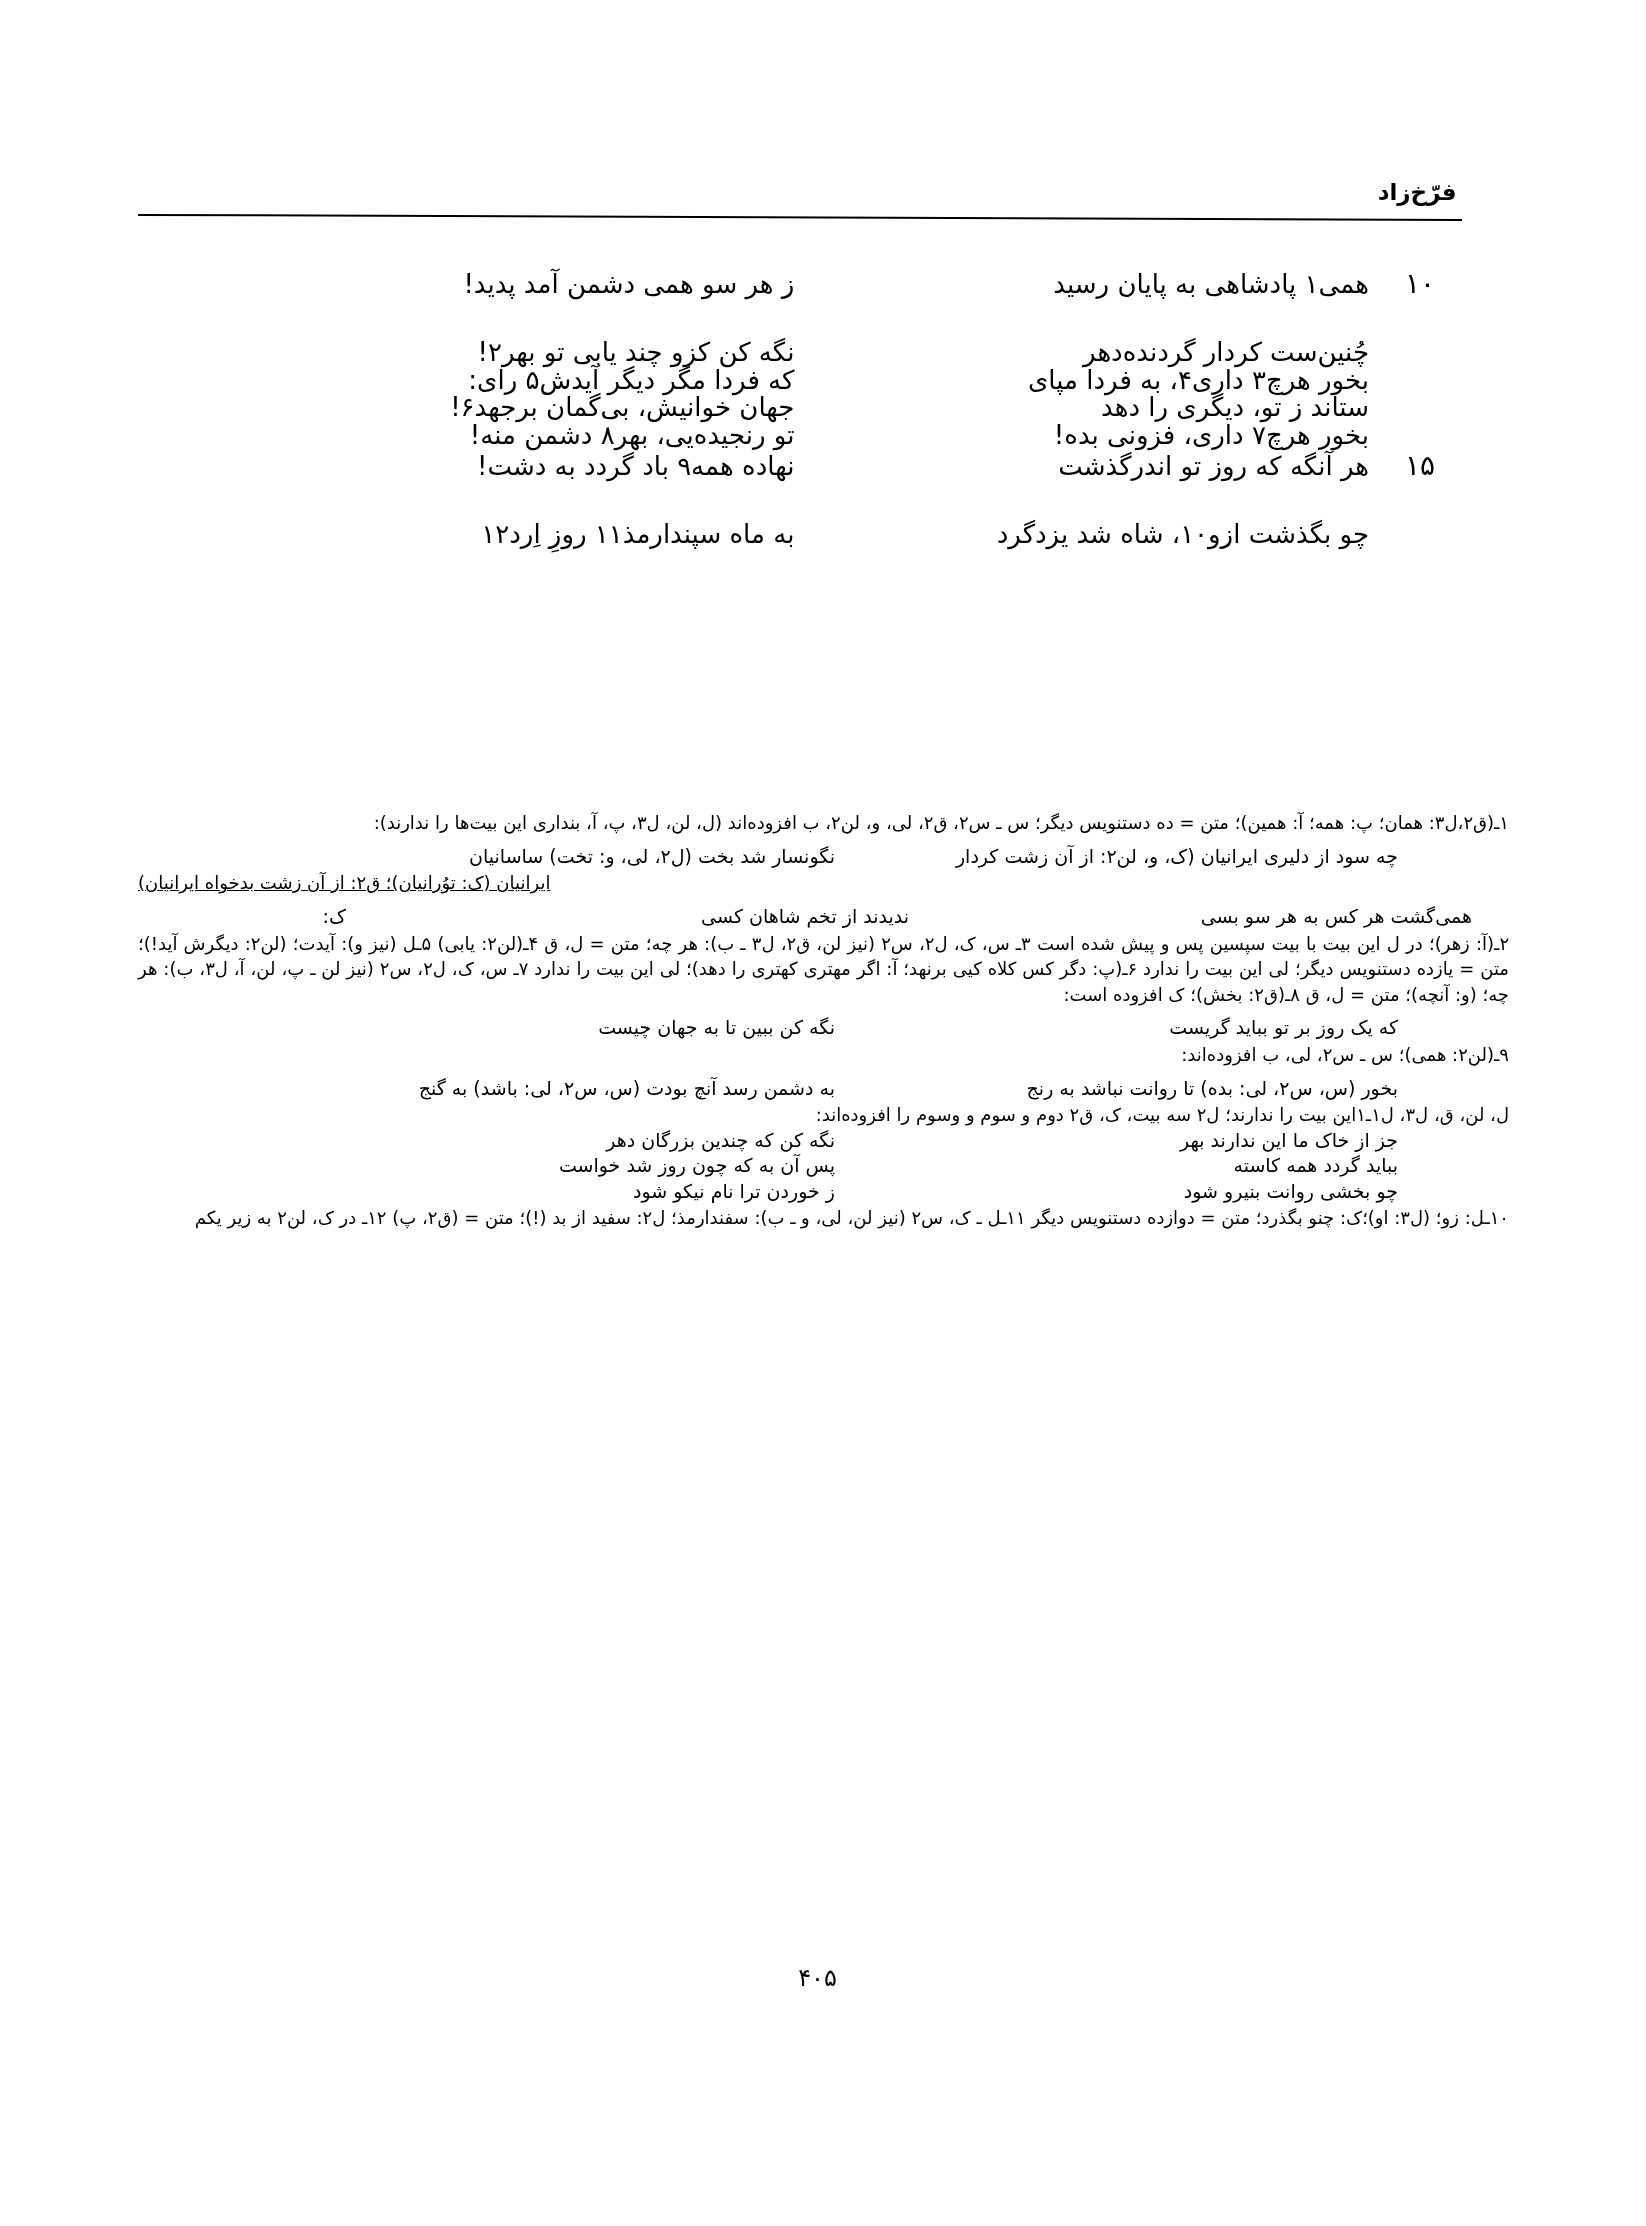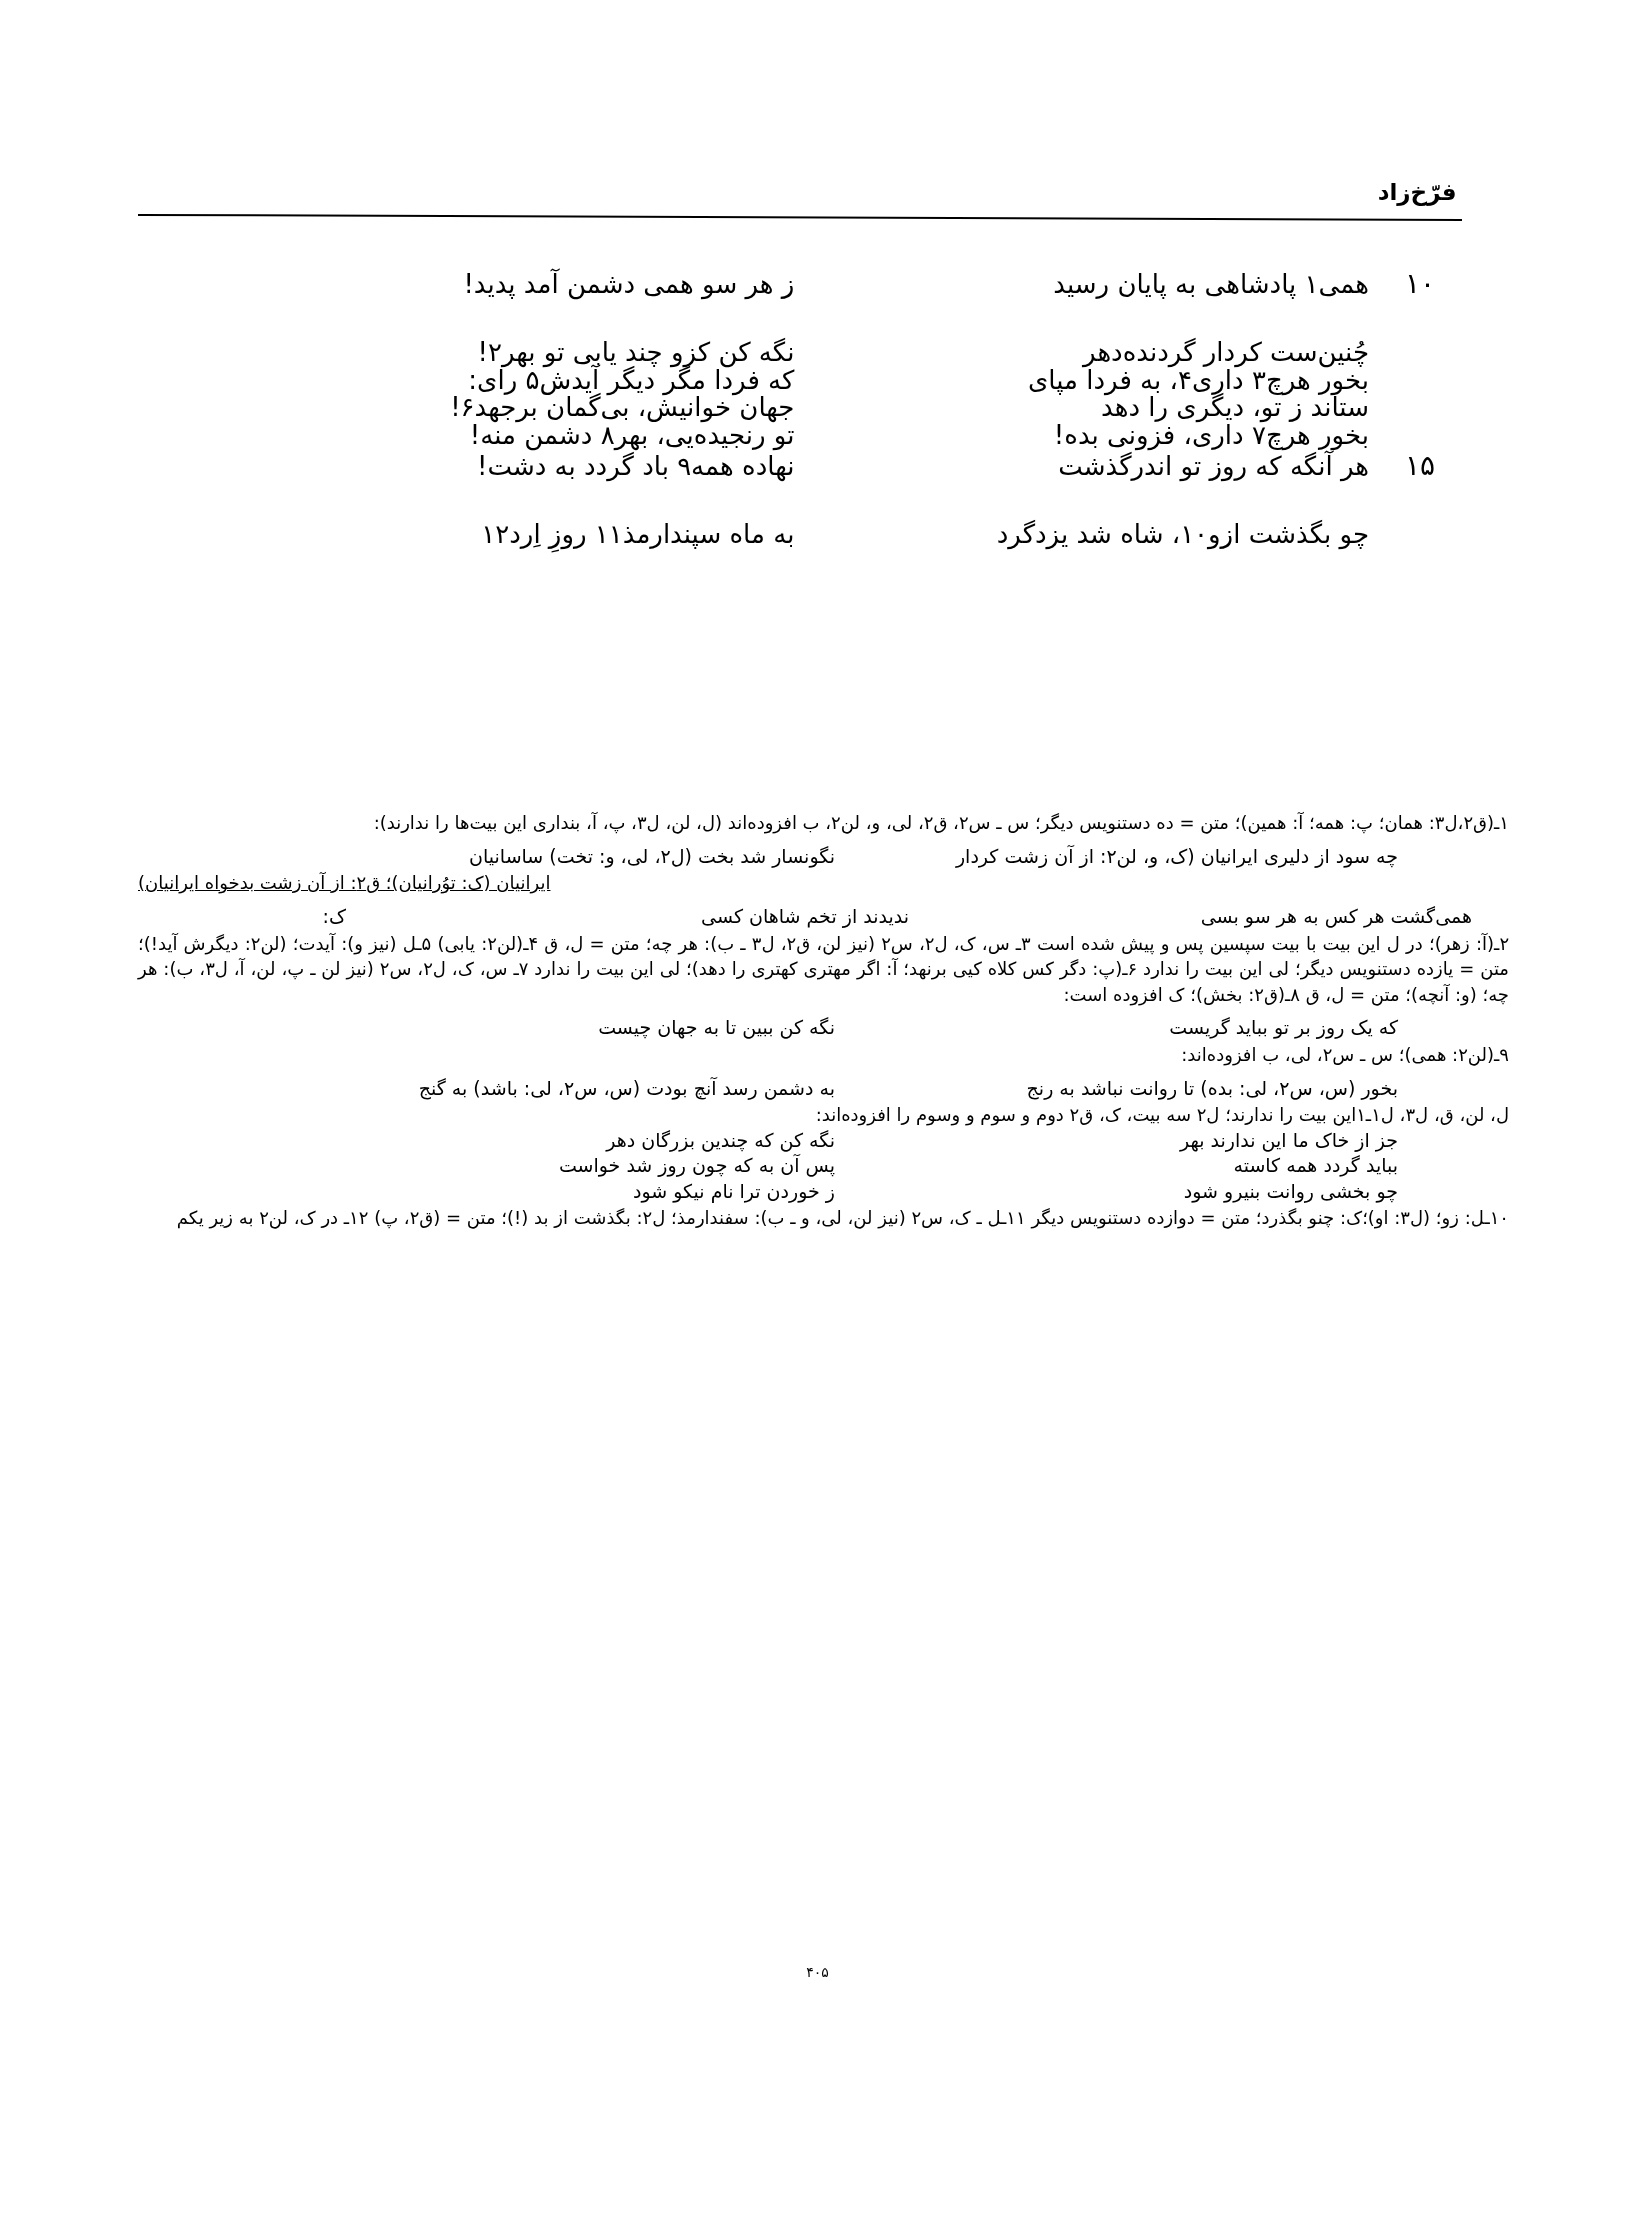--- a/index.html
+++ b/index.html
@@ -136,21 +136,21 @@
   .var-couplet.centered { padding-right: 74px; }
   .app-cont-left  { text-align: left; text-decoration: underline; }
 
   
   .page-number {
     position: absolute;
     top: 1964px;
     left: 0;
     right: 12px;
     text-align: center;
-    font-size: 14px;
+    font-size: 24px;
   }
 </style>
 </head>
 <body>
 
 <div class="page">
 
   <div class="running-head-zone">
     <div class="running-head">فرّخ‌زاد</div>
     <div class="head-rule"></div>
@@ -269,20 +269,20 @@
     </div>
     <div class="var-couplet centered tight">
       <div class="var-h left-pad">بباید گردد همه کاسته</div>
       <div class="var-h">پس آن به که چون روز شد خواست</div>
     </div>
     <div class="var-couplet centered tight">
       <div class="var-h left-pad">چو بخشی روانت بنیرو شود</div>
       <div class="var-h">ز خوردن ترا نام نیکو شود</div>
     </div>
 
-    <p class="app-para">۱۰ـل: زو؛ (ل۳: او)؛ک: چنو بگذرد؛ متن = دوازده دستنویس دیگر  ۱۱ـل ـ ک، س۲ (نیز لن، لی، و ـ ب): سفندارمذ؛ ل۲: بگذشت از بد (!)؛ متن = (ق۲، پ)  ۱۲ـ در ک، لن۲ به زیر یکم</p>
+    <p class="app-para">۱۰ـل: زو؛ (ل۳: او)؛ک: چنو بگذرد؛ متن = دوازده دستنویس دیگر  ۱۱ـل ـ ک، س۲ (نیز لن، لی، و ـ ب): سفندارمذ؛ ل۲: سفید از بد (!)؛ متن = (ق۲، پ)  ۱۲ـ در ک، لن۲ به زیر یکم</p>
 
   </div>
 
   <div class="page-number">۴۰۵</div>
 
 </div>
 
 
 </body></html>

